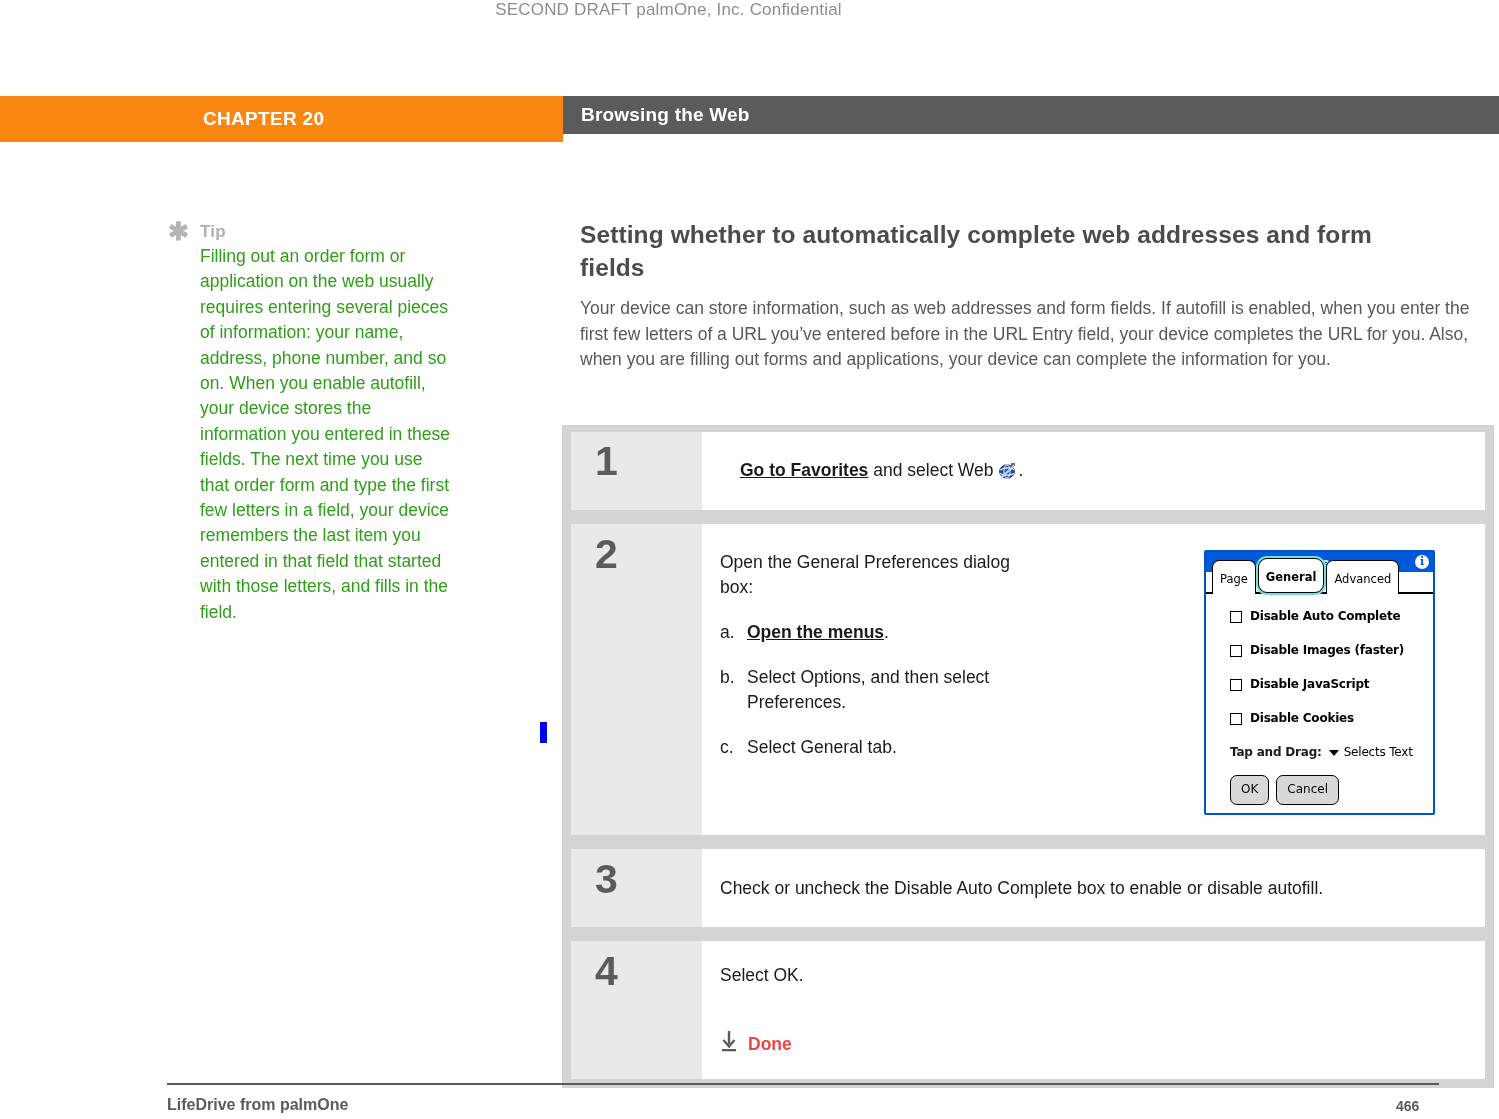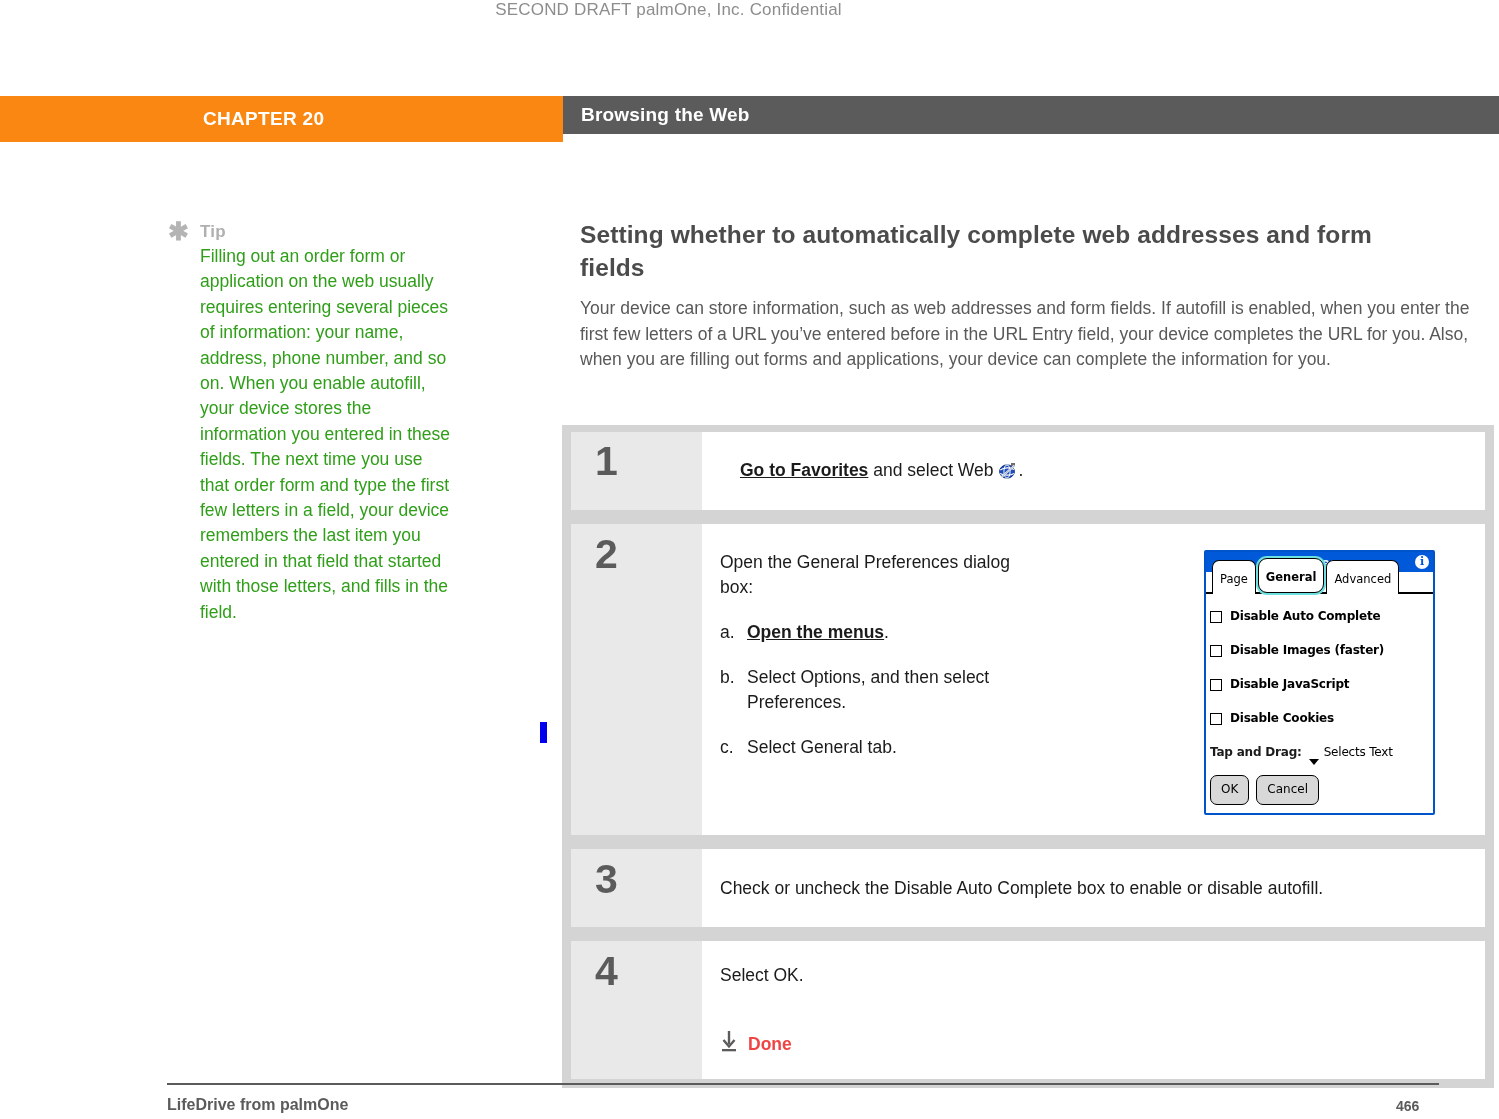--- a/index.html
+++ b/index.html
@@ -286,21 +286,21 @@
     top: 2px;
   }
   .ptab.active {
     font-weight: bold;
     box-shadow: 0 0 0 2px #6ee0de;
     border-radius: 9px;
     border: 1.5px solid #000000;
     top: 1px;
   }
   .prefs-body {
-    padding: 10px 10px 8px 4px;
+    padding: 10px 10px 8px 24px;
   }
   .pref-check {
     display: flex;
     align-items: center;
     margin-bottom: 9px;
   }
   .cb {
     width: 10px;
     height: 10px;
     border: 1.5px solid #000000;
@@ -309,21 +309,21 @@
     background: #ffffff;
   }
   .pref-check .lbl {
     font-size: 12px;
     font-weight: bold;
     color: #000000;
     letter-spacing: -0.2px;
   }
   .pref-tapdrag {
     display: flex;
-    align-items: flex-end;
+    align-items: center;
     margin-top: 1px;
     margin-bottom: 10px;
   }
   .pref-tapdrag .k {
     font-size: 12px;
     font-weight: bold;
     letter-spacing: -0.2px;
   }
   .tri-down {
     width: 0; height: 0;

